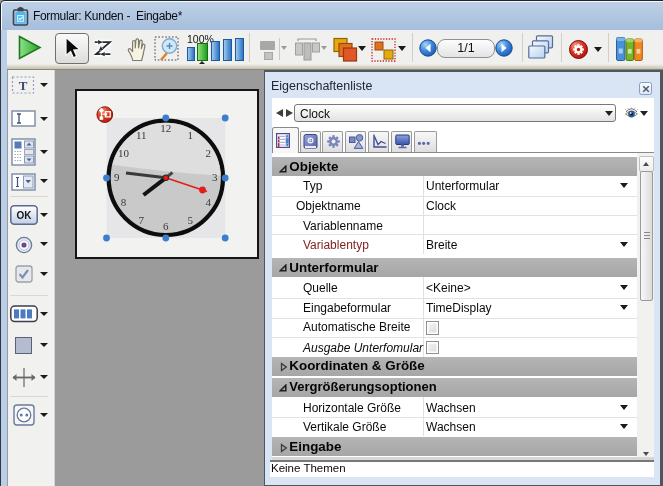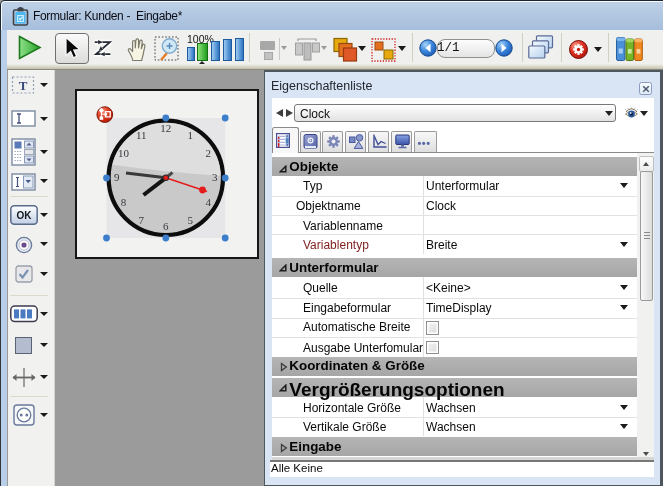--- a/index.html
+++ b/index.html
@@ -113,21 +113,21 @@
       <radialGradient id="gball" cx="0.35" cy="0.3" r="0.8">
         <stop offset="0" stop-color="#a8d4f8"></stop>
         <stop offset="0.5" stop-color="#3a86dc"></stop>
         <stop offset="1" stop-color="#1a55b0"></stop>
       </radialGradient>
     </defs>
   <circle cx="9" cy="9" r="8.2" fill="url(#gball)" stroke="#16488e"></circle>
   <path d="M11.5 4.8 L6.5 9 L11.5 13.2 Z" fill="#fff"></path>
 </svg>
 <div class="abs" style="left:437px;top:39px;width:58px;height:19px;border:1px solid #909090;border-radius:8px;background:linear-gradient(#fdfdfd,#e4e4e4);"></div>
-<div class="abs" style="left:437px;top:41px;width:58px;text-align:left;font-size:12.5px;color:#111;font-family:Liberation Mono, monospace;">1/1</div>
+<div class="abs" style="left:437px;top:41px;width:58px;text-align:center;font-size:12.5px;color:#111;">1/1</div>
 <svg class="abs" style="left:495px;top:39px;" width="18" height="18" viewBox="0 0 18 18">
   <circle cx="9" cy="9" r="8.2" fill="url(#gball)" stroke="#16488e"></circle>
   <path d="M6.5 4.8 L11.5 9 L6.5 13.2 Z" fill="#fff"></path>
 </svg>
 <div class="abs" style="left:521.5px;top:33px;width:1px;height:29px;background:#d3cfc2;"></div>
 
 <svg class="abs" style="left:528px;top:35px;" width="26" height="26" viewBox="0 0 26 26">
   <defs>
       <linearGradient id="gwin" x1="0" y1="0" x2="1" y2="1">
         <stop offset="0" stop-color="#f4f9fe"></stop>
@@ -461,21 +461,21 @@
     <path d="M6.8 1.2 L6.8 6.8 L1.2 6.8 Z" fill="none" stroke="#1c1c1c" stroke-width="1.5"></path>
   </svg>
 
 <div class="abs" style="left:271.8px;top:356.6px;width:365.2px;height:19.1px;background:linear-gradient(#b5b5b5,#a6a6a6);"></div>
 <div class="abs" style="left:289.3px;top:358.3px;font-size:13.4px;font-weight:bold;color:#050505;">Koordinaten &amp; Größe</div>
 <svg class="abs" style="left:279.5px;top:362.4px;" width="8" height="10" viewBox="0 0 8 10">
     <path d="M1.5 1.5 L6.3 5 L1.5 8.5 Z" fill="none" stroke="#3a3a3a" stroke-width="1.3"></path>
   </svg>
 
 <div class="abs" style="left:271.8px;top:377.8px;width:365.2px;height:19px;background:linear-gradient(#b5b5b5,#a6a6a6);"></div>
-<div class="abs" style="left:289.3px;top:379.4px;font-size:19px;font-weight:bold;color:#050505;">Vergrößerungsoptionen</div>
+<div class="abs" style="left:289.3px;top:379.4px;font-size:13px;font-weight:bold;color:#050505;">Vergrößerungsoptionen</div>
 <svg class="abs" style="left:279px;top:384.4px;" width="8" height="8" viewBox="0 0 8 8">
     <path d="M6.8 1.2 L6.8 6.8 L1.2 6.8 Z" fill="none" stroke="#1c1c1c" stroke-width="1.5"></path>
   </svg>
 
 <div class="abs" style="left:271.8px;top:437.2px;width:365.2px;height:19.1px;background:linear-gradient(#b5b5b5,#a6a6a6);"></div>
 <div class="abs" style="left:289.3px;top:439.2px;font-size:13.4px;font-weight:bold;color:#050505;">Eingabe</div>
 <svg class="abs" style="left:279.5px;top:442.9px;" width="8" height="10" viewBox="0 0 8 10">
     <path d="M1.5 1.5 L6.3 5 L1.5 8.5 Z" fill="none" stroke="#3a3a3a" stroke-width="1.3"></path>
   </svg>
 
@@ -491,21 +491,21 @@
 <div class="abs" style="left:271.8px;top:337.2px;width:365.2px;height:1px;background:#e2e2e2;"></div>
 <div class="abs" style="left:271.8px;top:416.5px;width:365.2px;height:1px;background:#e2e2e2;"></div>
 
 <div class="abs" style="left:303px;top:179.3px;font-size:12px;color:#0a0a0a;">Typ</div>
 <div class="abs" style="left:296px;top:198.9px;font-size:12px;color:#0a0a0a;">Objektname</div>
 <div class="abs" style="left:303px;top:218.5px;font-size:12px;color:#0a0a0a;">Variablenname</div>
 <div class="abs" style="left:303px;top:238.1px;font-size:12px;color:#7f1d1d;">Variablentyp</div>
 <div class="abs" style="left:303px;top:280.9px;font-size:12px;color:#0a0a0a;">Quelle</div>
 <div class="abs" style="left:303px;top:300.6px;font-size:12px;color:#0a0a0a;">Eingabeformular</div>
 <div class="abs" style="left:303px;top:320px;font-size:12px;color:#0a0a0a;">Automatische Breite</div>
-<div class="abs" style="left:303px;top:340.5px;font-size:12px;color:#0a0a0a;">Ausgabe Unterfomular</div>
+<div class="abs" style="left:303px;top:340.5px;font-size:12px;color:#0a0a0a;font-style:italic;">Ausgabe Unterfomular</div>
 <div class="abs" style="left:303px;top:400.5px;font-size:12px;color:#0a0a0a;">Horizontale Größe</div>
 <div class="abs" style="left:303px;top:420.1px;font-size:12px;color:#0a0a0a;">Vertikale Größe</div>
 
 <div class="abs" style="left:426px;top:179.3px;font-size:12px;color:#0a0a0a;">Unterformular</div>
 <div class="abs" style="left:426px;top:198.9px;font-size:12px;color:#0a0a0a;">Clock</div>
 <div class="abs" style="left:426px;top:238.1px;font-size:12px;color:#0a0a0a;">Breite</div>
 <div class="abs" style="left:426px;top:280.9px;font-size:12px;color:#0a0a0a;">&lt;Keine&gt;</div>
 <div class="abs" style="left:426px;top:300.6px;font-size:12px;color:#0a0a0a;">TimeDisplay</div>
 <div class="abs" style="left:426px;top:400.5px;font-size:12px;color:#0a0a0a;">Wachsen</div>
 <div class="abs" style="left:426px;top:420.1px;font-size:12px;color:#0a0a0a;">Wachsen</div>
@@ -537,13 +537,13 @@
 <div class="abs" style="left:642.9px;top:162px;width:0;height:0;border-left:3.4px solid transparent;border-right:3.4px solid transparent;border-bottom:4.2px solid #4a4a4a;"></div>
 <div class="abs" style="left:640.2px;top:171px;width:12.6px;height:130px;background:linear-gradient(90deg,#f8f8f8,#dcdcdc);border:1px solid #9a9a9a;border-radius:2px;"></div>
 <div class="abs" style="left:643.6px;top:232px;width:6px;height:1.2px;background:#8a8a8a;"></div>
 <div class="abs" style="left:643.6px;top:235px;width:6px;height:1.2px;background:#8a8a8a;"></div>
 <div class="abs" style="left:643.6px;top:238px;width:6px;height:1.2px;background:#8a8a8a;"></div>
 <div class="abs" style="left:642.9px;top:452.3px;width:0;height:0;border-left:3.4px solid transparent;border-right:3.4px solid transparent;border-top:4.2px solid #4a4a4a;"></div>
 
 <div class="abs" style="left:271.8px;top:457.2px;width:381.9px;height:2.7px;background:#d6d6d4;"></div>
 <div class="abs" style="left:270px;top:459.9px;width:383.7px;height:1.8px;background:#787878;"></div>
 <div class="abs" style="left:270px;top:461.7px;width:383.7px;height:15.3px;background:#fff;"></div>
-<div class="abs" style="left:271px;top:462.4px;font-size:11.5px;color:#0a0a0a;">Alle Keine</div>
+<div class="abs" style="left:271px;top:462.4px;font-size:11.5px;color:#0a0a0a;">Keine Themen</div>
 
 </body></html>

